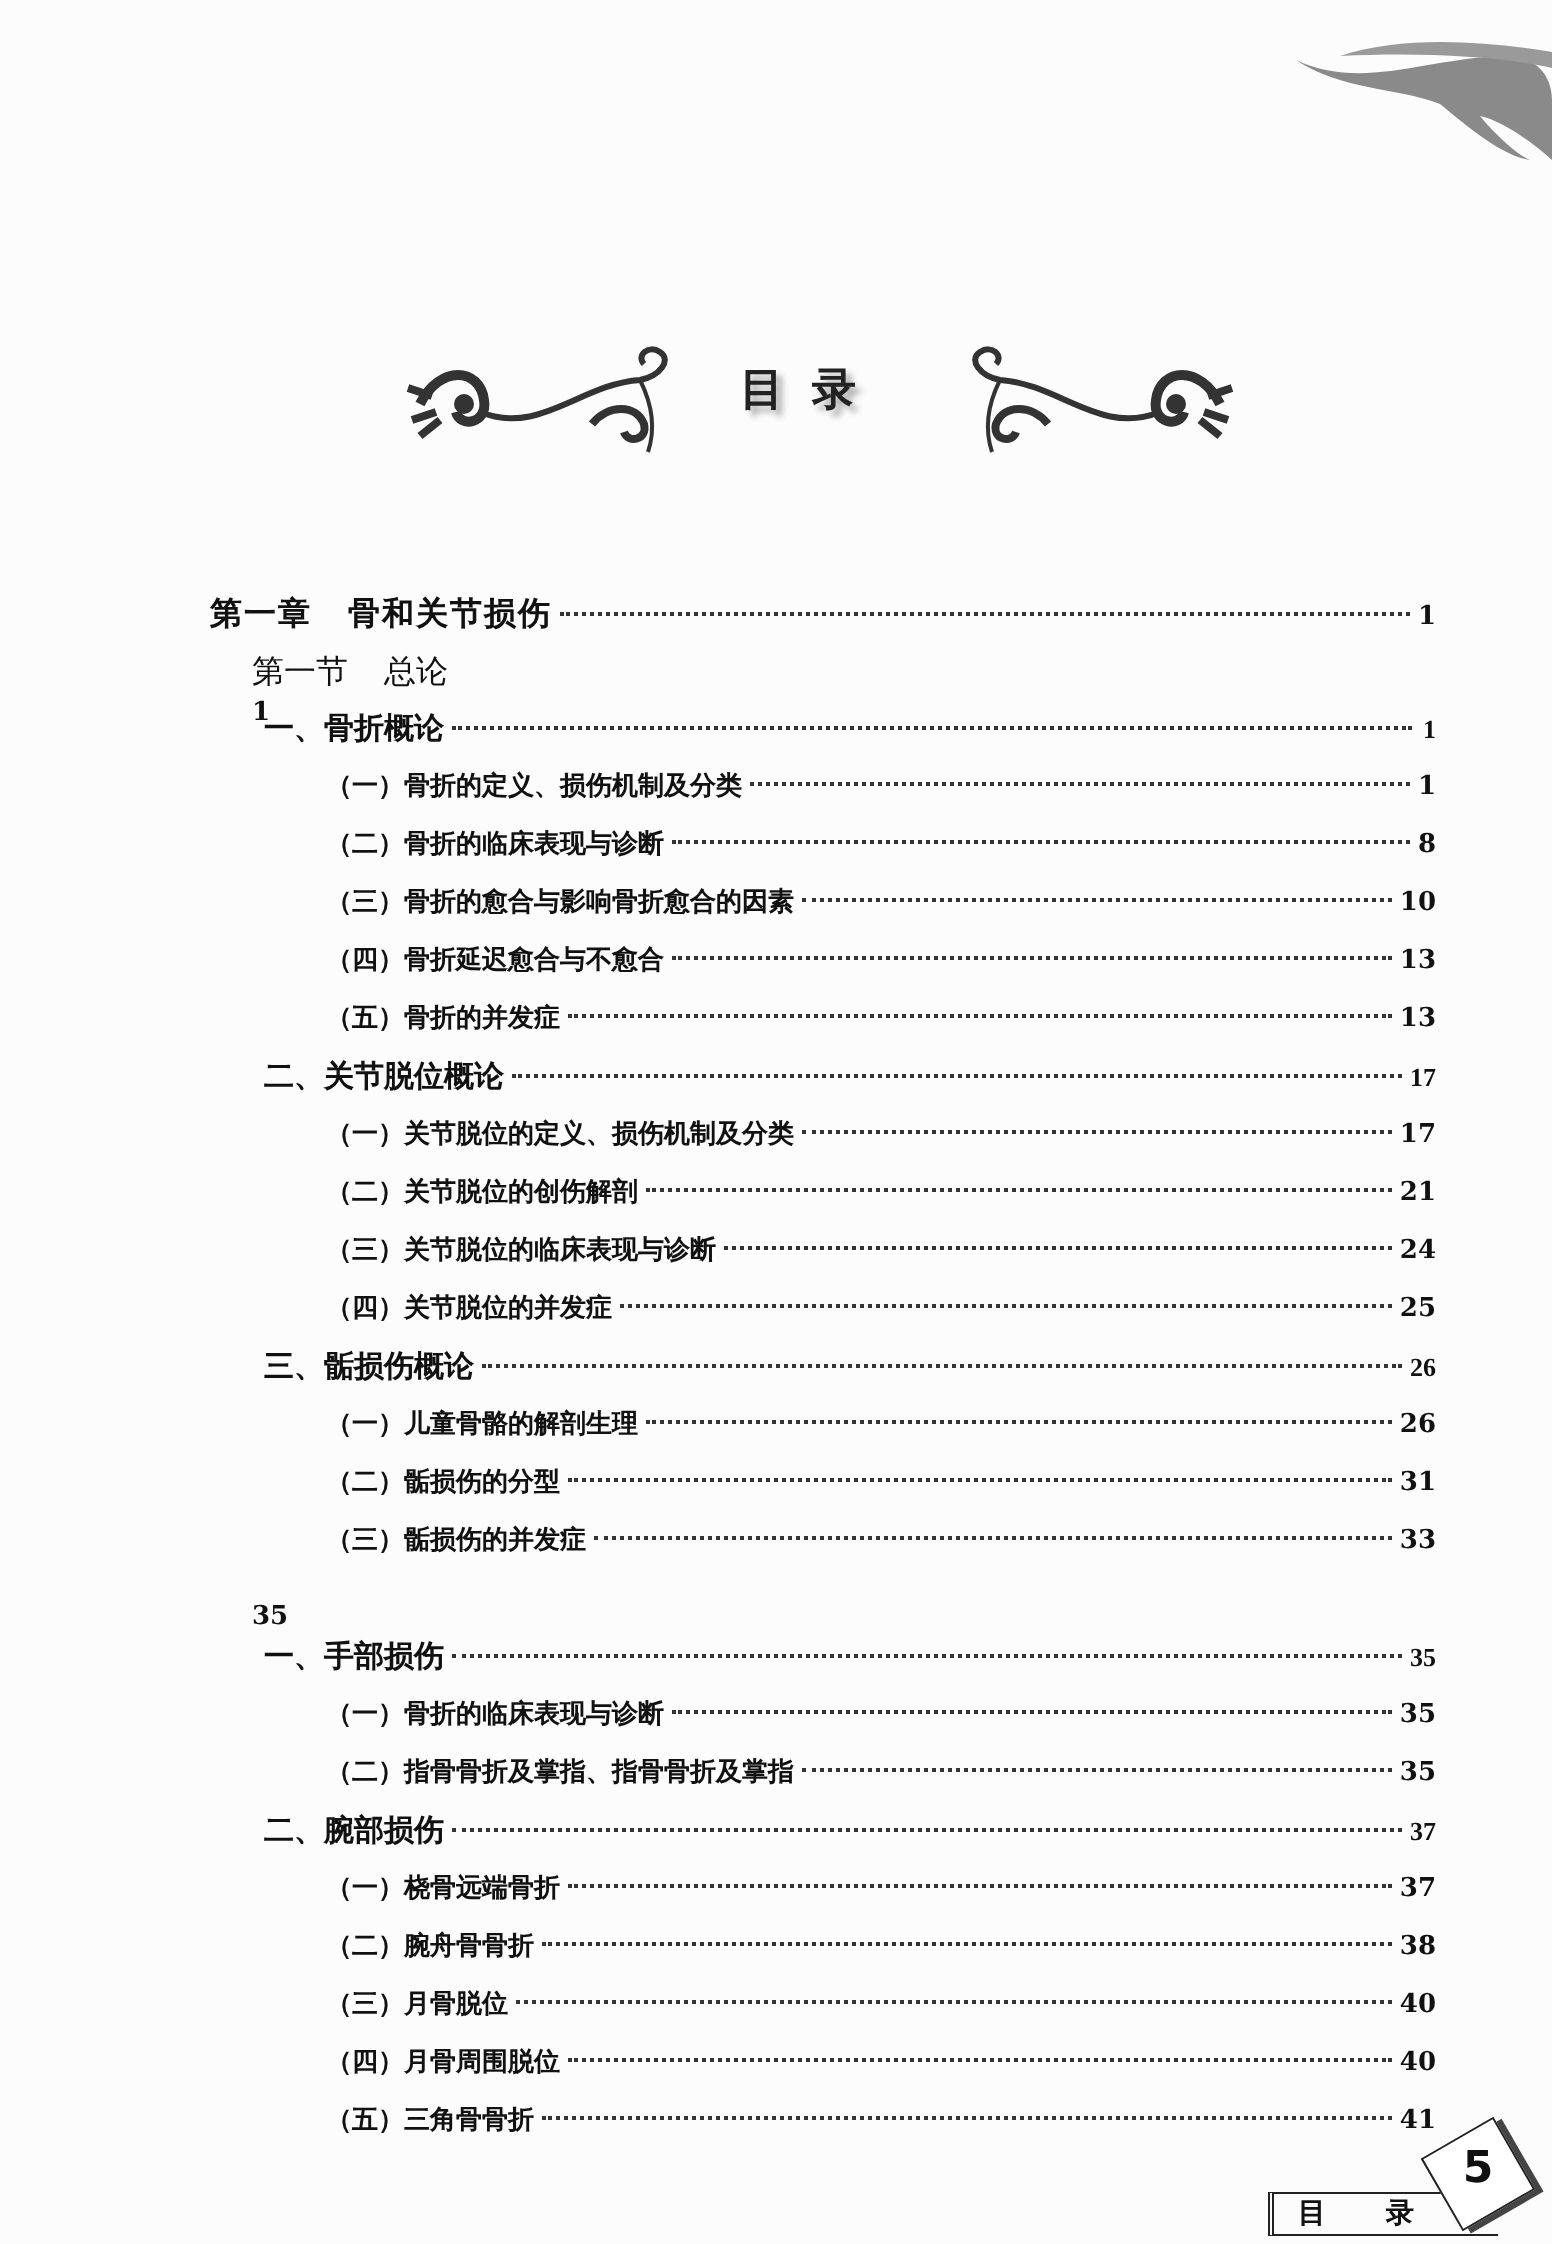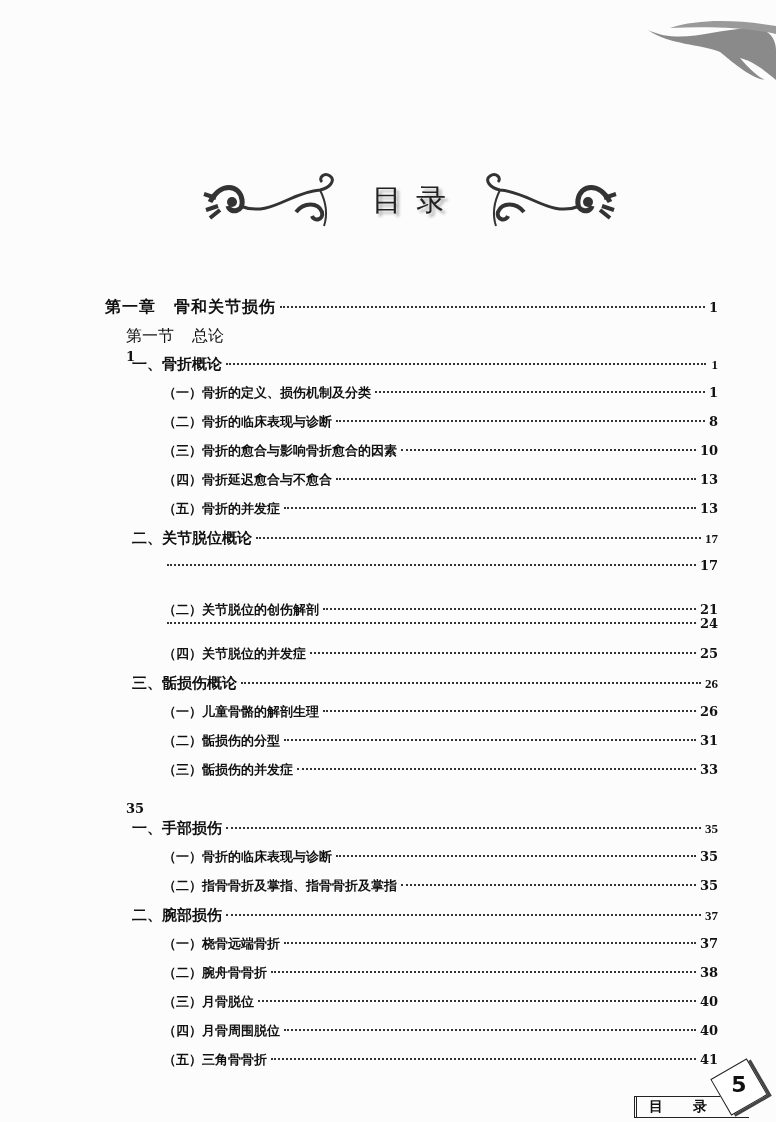--- a/index.html
+++ b/index.html
@@ -6,22 +6,22 @@
   body {
     width: 776px; height: 1122px; background: #fcfcfc; position: relative; overflow: hidden;
     font-family: "DejaVu Serif", "Liberation Serif", serif; color: #111;
   }
   .corner-swoosh { position: absolute; right: 0; top: 0; width: 176px; height: 110px; }
   .title-block { position: absolute; left: 200px; top: 168px; width: 420px; height: 70px; }
   .title-block svg { position: absolute; top: 4px; }
   .orn-left { left: 0; }
   .orn-right { right: 0; transform: scaleX(-1); }
   .title-text {
-    position: absolute; left: 170px; top: 12px; width: 90px; text-align: right;
-    font-size: 30px; font-weight: normal; letter-spacing: 14px; color: #222;
+    position: absolute; left: 170px; top: 12px; width: 90px; text-align: left;
+    font-size: 22px; font-weight: bold; letter-spacing: 14px; color: #222;
     text-shadow: 3px 3px 3px #aaa;
   }
   .toc { position: absolute; left: 0; top: 276px; width: 776px; }
   .row {
     position: absolute; display: flex; align-items: baseline; white-space: nowrap;
     right: 58px; height: 26px; margin-top: 21px;
   }
   .row .label { flex: 0 0 auto; }
   .row .dots {
     flex: 1 1 auto; margin: 0 4px; border-bottom: 2px dotted #333; height: 0; transform: translateY(-4px);
@@ -118,29 +118,31 @@
     <span class="label">（五）骨折的并发症</span>
     <span class="dots"></span>
     <span class="page">13</span>
   </div>
   <div class="row lvl-head" style="top:232px">
     <span class="label">二、关节脱位概论</span>
     <span class="dots"></span>
     <span class="page">17</span>
   </div>
   <div class="row lvl-sub" style="top:261px">
+    <span class="label">（一）关节脱位的定义、损伤机制及分类</span>
     <span class="dots"></span>
     <span class="page">17</span>
   </div>
-  <div class="row lvl-sub" style="top:304px">
+  <div class="row lvl-sub" style="top:290px">
     <span class="label">（二）关节脱位的创伤解剖</span>
     <span class="dots"></span>
     <span class="page">21</span>
   </div>
   <div class="row lvl-sub" style="top:319px">
+    <span class="label">（三）关节脱位的临床表现与诊断</span>
     <span class="dots"></span>
     <span class="page">24</span>
   </div>
   <div class="row lvl-sub" style="top:348px">
     <span class="label">（四）关节脱位的并发症</span>
     <span class="dots"></span>
     <span class="page">25</span>
   </div>
   <div class="row lvl-head" style="top:377px">
     <span class="label">三、骺损伤概论</span>

